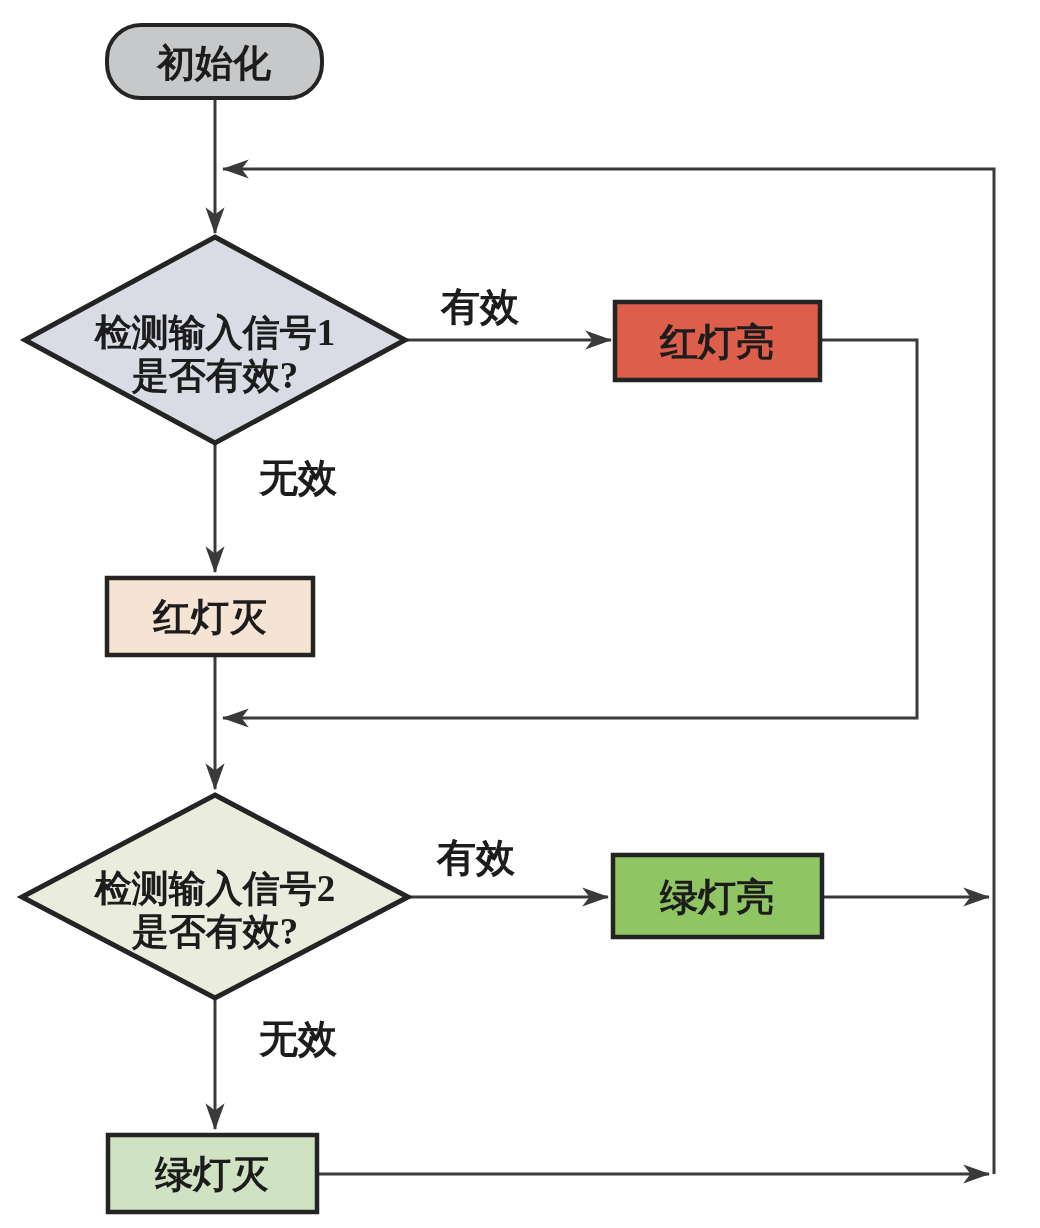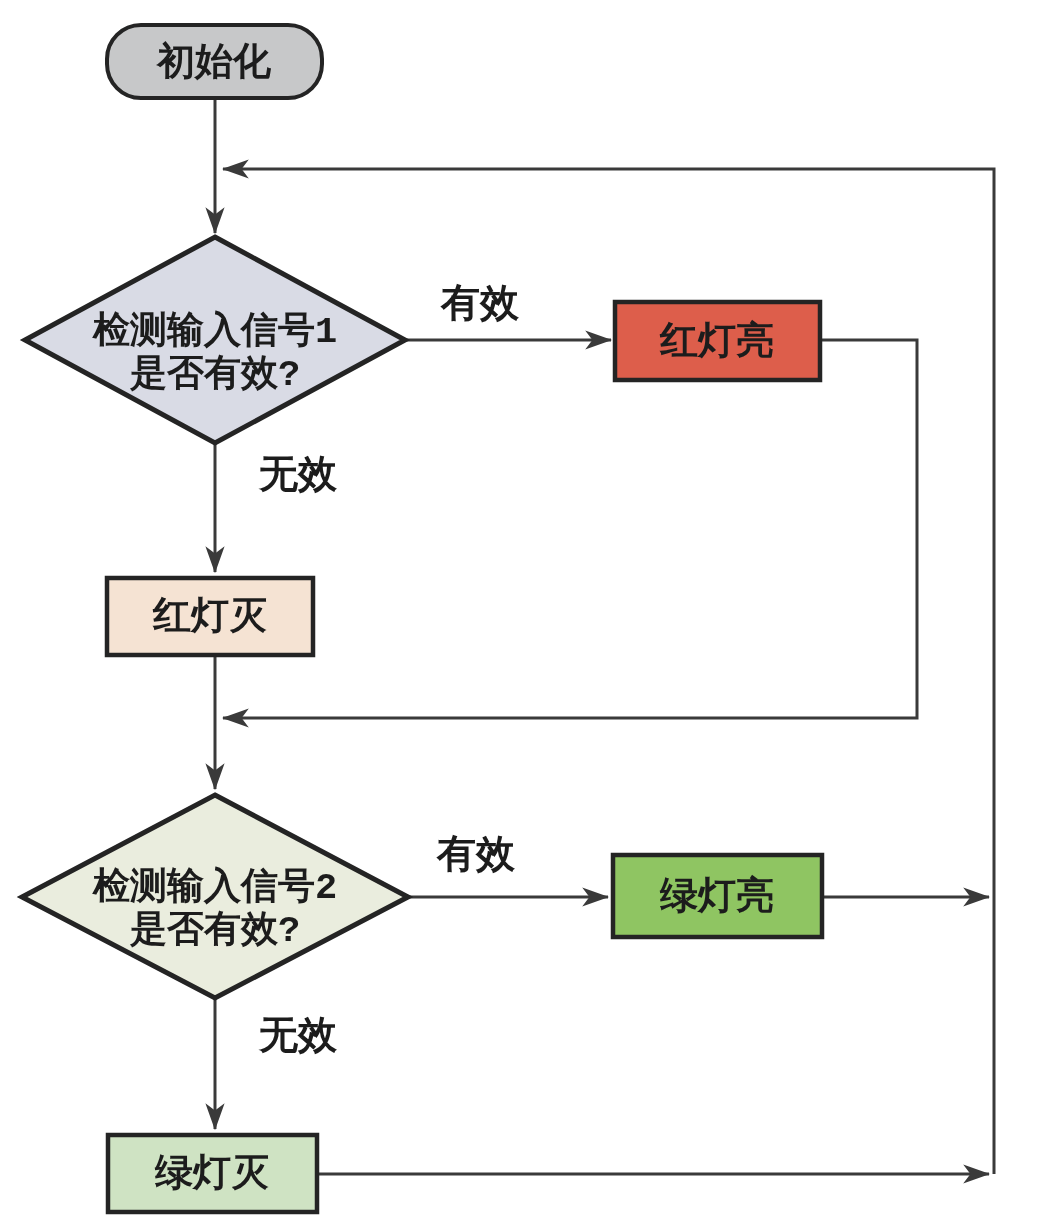--- a/index.html
+++ b/index.html
@@ -5,21 +5,21 @@
   html, body {
     margin: 0;
     padding: 0;
     background: var(--background, #ffffff);
   }
   .stage {
     position: relative;
     width: 1040px;
     height: 1228px;
     background: var(--background, #ffffff);
-    font-family: Liberation Mono, monospace;
+    font-family: Liberation Serif, serif;
   }
   svg { display: block; }
   .edge {
     stroke: var(--line, #3a3a3a);
     stroke-width: 3;
     fill: none;
   }
   .node {
     stroke: var(--node-border, #242424);
   }

